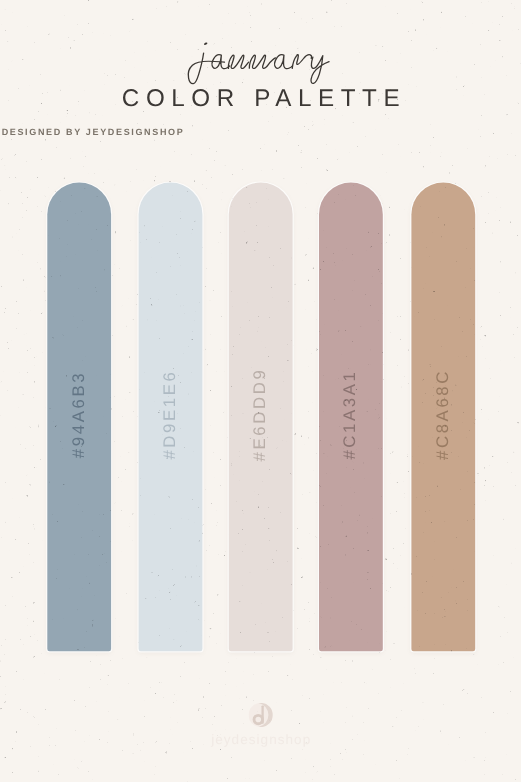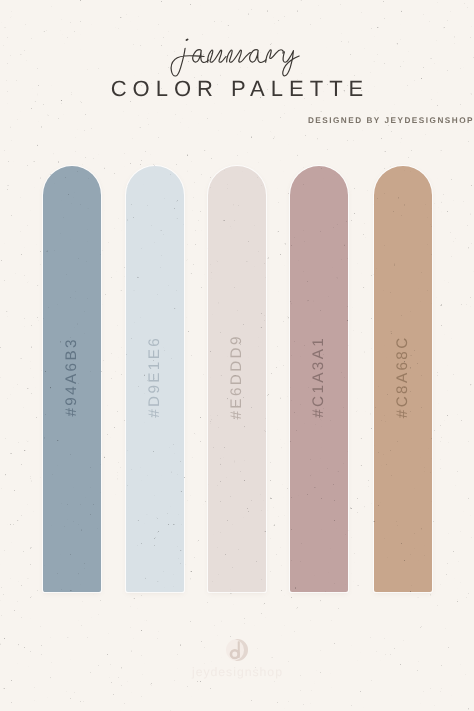--- a/index.html
+++ b/index.html
@@ -24,21 +24,21 @@
   .script-svg{position:absolute;left:0;top:0;width:474px;height:120px;}
   .title{
     position:absolute;left:0;top:78px;width:474px;
     text-align:center;
     font-size:22px;line-height:22px;
     letter-spacing:6px;text-indent:6px;
     color:#3c3835;font-weight:400;
   }
   .subtitle{
     position:absolute;left:0;top:116px;width:474px;
-    text-align:right;
+    text-align:left;
     font-size:8.2px;line-height:9px;
     letter-spacing:1.5px;text-indent:1.5px;
     color:#7b7369;font-weight:700;
   }
 
   
   .swatch{
     position:absolute;top:166px;width:58px;height:425.5px;
     border-radius:29px 29px 2px 2px;
     box-shadow:0 0 0 1.1px rgba(255,255,255,.75), 0 1.5px 5px rgba(150,130,115,.11);

